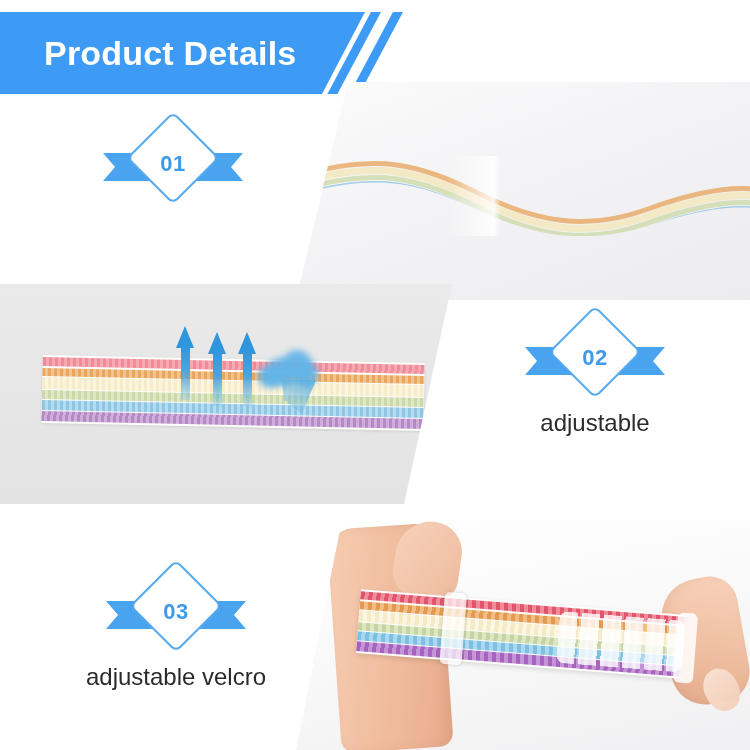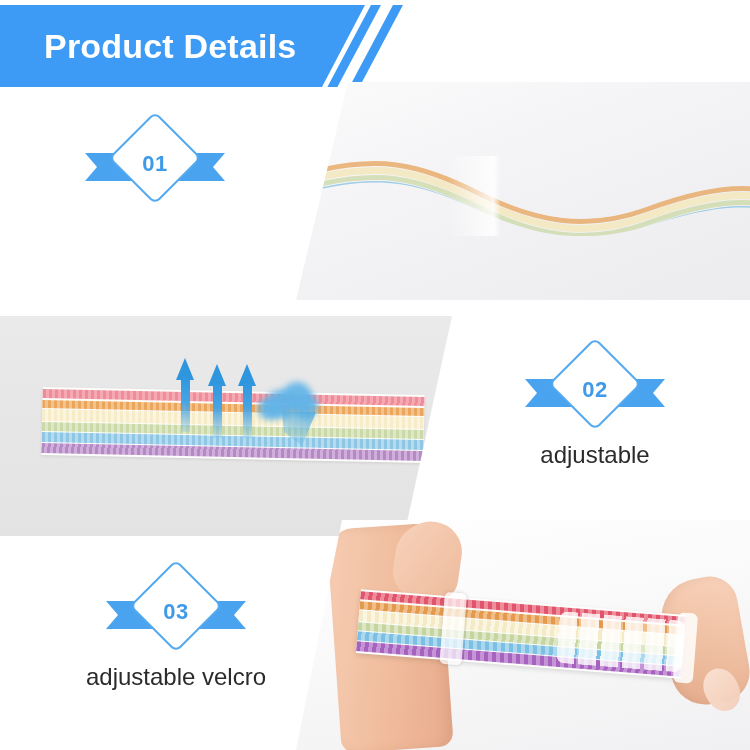--- a/index.html
+++ b/index.html
@@ -5,21 +5,21 @@
   html,body{margin:0;padding:0;}
   body{
     width:750px;height:750px;overflow:hidden;
     background:#ffffff;
     font-family:"Liberation Sans","DejaVu Sans",sans-serif;
     position:relative;
   }
   #page{position:relative;width:750px;height:750px;background:#fff;overflow:hidden;}
 
   
-  .header-wrap{position:absolute;left:0;top:5px;width:678px;height:82px;overflow:hidden;}
+  .header-wrap{position:absolute;left:0;top:12px;width:678px;height:82px;overflow:hidden;}
   .header-band{
     position:absolute;left:0;top:0;width:365px;height:82px;
     background:#3d9bf5;
     clip-path:polygon(0 0,365px 0,322px 82px,0 82px);
   }
   .header-title{
     position:absolute;left:44px;top:20px;
     color:#ffffff;font-size:34px;font-weight:bold;letter-spacing:.2px;
     line-height:42px;white-space:nowrap;
   }
@@ -27,21 +27,21 @@
     position:absolute;top:0;width:10px;height:82px;background:#3d9bf5;
     transform:skewX(-28deg);transform-origin:top left;
   }
   .hs1{left:349px;}
   .hs2{left:371px;}
   .hs3{left:393px;}
 
   
   .panel{position:absolute;left:0;width:750px;overflow:hidden;}
   .p1{top:82px;height:218px;}
-  .p2{top:316px;height:220px;}
+  .p2{top:284px;height:220px;}
   .p3{top:520px;height:230px;}
 
   
   .photo{position:absolute;overflow:hidden;}
 
   
   .p1-photo{
     left:296px;top:0;width:454px;height:218px;
     background:linear-gradient(160deg,#fbfbfc 0%,#f3f3f5 45%,#ececef 100%);
     clip-path:polygon(52px 0,454px 0,454px 218px,0 218px);
@@ -76,21 +76,21 @@
   .badge-num{
     position:absolute;left:0;top:28px;width:132px;
     text-align:center;font-size:22px;font-weight:bold;color:#3f9ae8;
     z-index:3;line-height:24px;letter-spacing:.5px;
   }
   .badge-label{
     margin-top:4px;font-size:24px;color:#2b2b2b;white-space:nowrap;
     line-height:30px;
   }
 
-  .b1{left:30px;top:42px;width:250px;}
+  .b1{left:48px;top:42px;width:250px;}
   .b2{left:470px;top:34px;width:250px;}
   .b3{left:26px;top:52px;width:300px;}
 
   
   .band-flat{
     position:absolute;left:42px;top:75px;width:382px;height:68px;
     transform:rotate(1.2deg);
     background:#fdfdfb;
     box-shadow:0 1px 3px rgba(0,0,0,.10);
   }

